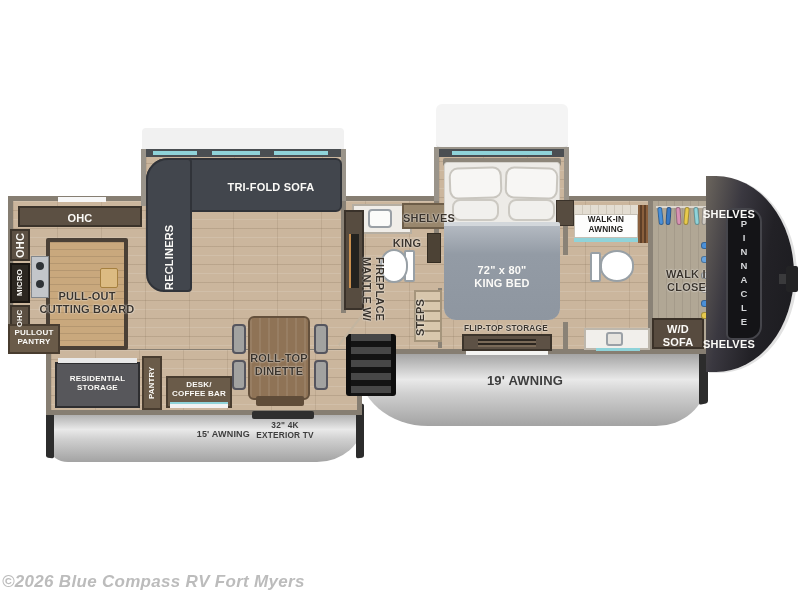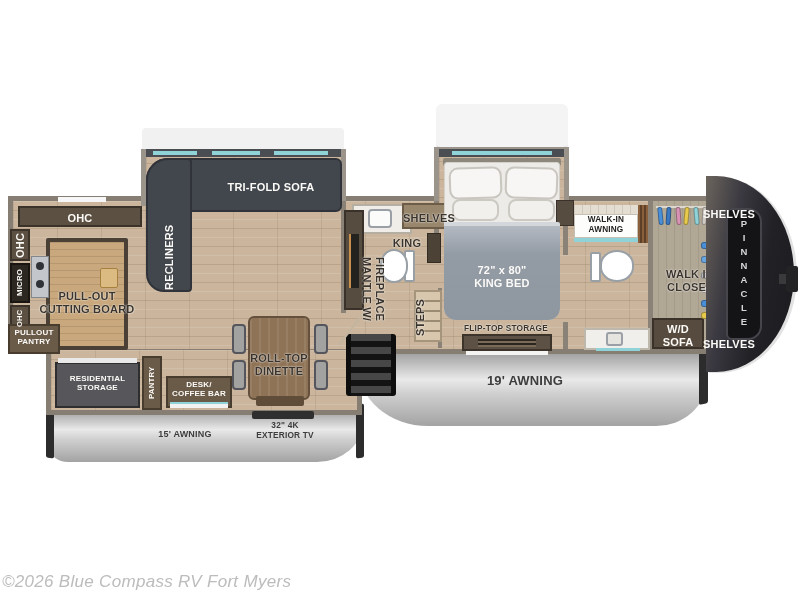--- a/index.html
+++ b/index.html
@@ -69,21 +69,21 @@
 
 <div class="canvas">
 
 
   <div class="abs" style="left:142px;top:128px;width:202px;height:24px;background:#f1f1f1;border-bottom:2px solid #e1e1e1;border-radius:4px;z-index:1;"></div>
   <div class="abs" style="left:436px;top:104px;width:132px;height:46px;background:#f4f4f4;border-bottom:3px solid #e3e3e3;border-radius:6px;z-index:1;"></div>
 
   <div class="abs awning" style="left:50px;top:406px;width:313px;height:56px;border-radius:0 0 46px 18px / 0 0 40px 14px;"></div>
   <div class="awn-cap" style="left:46px;top:408px;width:8px;height:50px;transform:skewY(8deg);"></div>
   <div class="awn-cap" style="left:356px;top:404px;width:8px;height:54px;transform:skewY(-6deg);"></div>
-  <div class="lbl gray" style="left:120px;top:429px;width:130px;font-size:9px;">15' AWNING</div>
+  <div class="lbl gray" style="left:120px;top:429px;width:130px;font-size:9px;text-align:right;">15' AWNING</div>
 
   <div class="abs awning" style="left:358px;top:346px;width:348px;height:80px;border-radius:0 0 50px 70px / 0 0 44px 60px;"></div>
   <div class="awn-cap" style="left:699px;top:346px;width:9px;height:58px;transform:skewY(-12deg);"></div>
   <div class="lbl gray" style="left:455px;top:373px;width:140px;font-size:13px;">19' AWNING</div>
 
   <div class="abs floor" style="left:8px;top:196px;width:730px;height:158px;border:5px solid #867e72;z-index:2;"></div>
   <div class="abs floor" style="left:141px;top:149px;width:205px;height:57px;border:5px solid #9a948a;border-bottom:none;z-index:3;"></div>
   <div class="abs floor" style="left:434px;top:147px;width:135px;height:59px;border:5px solid #9a948a;border-bottom:none;z-index:3;"></div>
   <div class="abs floor" style="left:46px;top:350px;width:316px;height:65px;border:5px solid #867e72;border-top:none;z-index:3;"></div>
   <div class="abs closet-floor" style="left:650px;top:201px;width:88px;height:148px;z-index:4;"></div>
@@ -236,15 +236,15 @@
 
   <div class="abs" style="left:706px;top:176px;width:88px;height:196px;border-radius:0 92% 92% 0 / 0 52% 52% 0;background:linear-gradient(100deg,#6b655d 0%,#3a3840 32%,#222126 62%,#1b1b1f 100%);box-shadow:3px 1px 0 #e2e2e2;z-index:24;"></div>
   <div class="abs" style="left:726px;top:208px;width:36px;height:132px;background:#141417;border:2px solid #45454b;border-radius:6px 14px 14px 6px;z-index:25;"></div>
   <div class="abs cap-brand" style="left:734px;top:216px;width:20px;height:116px;z-index:26;">PINNACLE</div>
   <div class="abs" style="left:786px;top:266px;width:12px;height:26px;background:#232325;border-radius:2px;z-index:26;"></div>
   <div class="abs" style="left:779px;top:274px;width:9px;height:10px;background:#3a3a3c;z-index:25;"></div>
 
   <div class="lbl white" style="left:700px;top:208px;width:58px;z-index:27;">SHELVES</div>
   <div class="lbl white" style="left:700px;top:338px;width:58px;z-index:27;">SHELVES</div>
 
-  <div class="abs" style="left:2px;top:572px;font-size:17px;font-weight:normal;font-style:italic;color:#bcbcbc;letter-spacing:.3px;">©2026 Blue Compass RV Fort Myers</div>
+  <div class="abs" style="left:2px;top:572px;font-size:17px;font-weight:bold;font-style:italic;color:#bcbcbc;letter-spacing:.3px;">©2026 Blue Compass RV Fort Myers</div>
 
 </div>
 
 </body></html>

